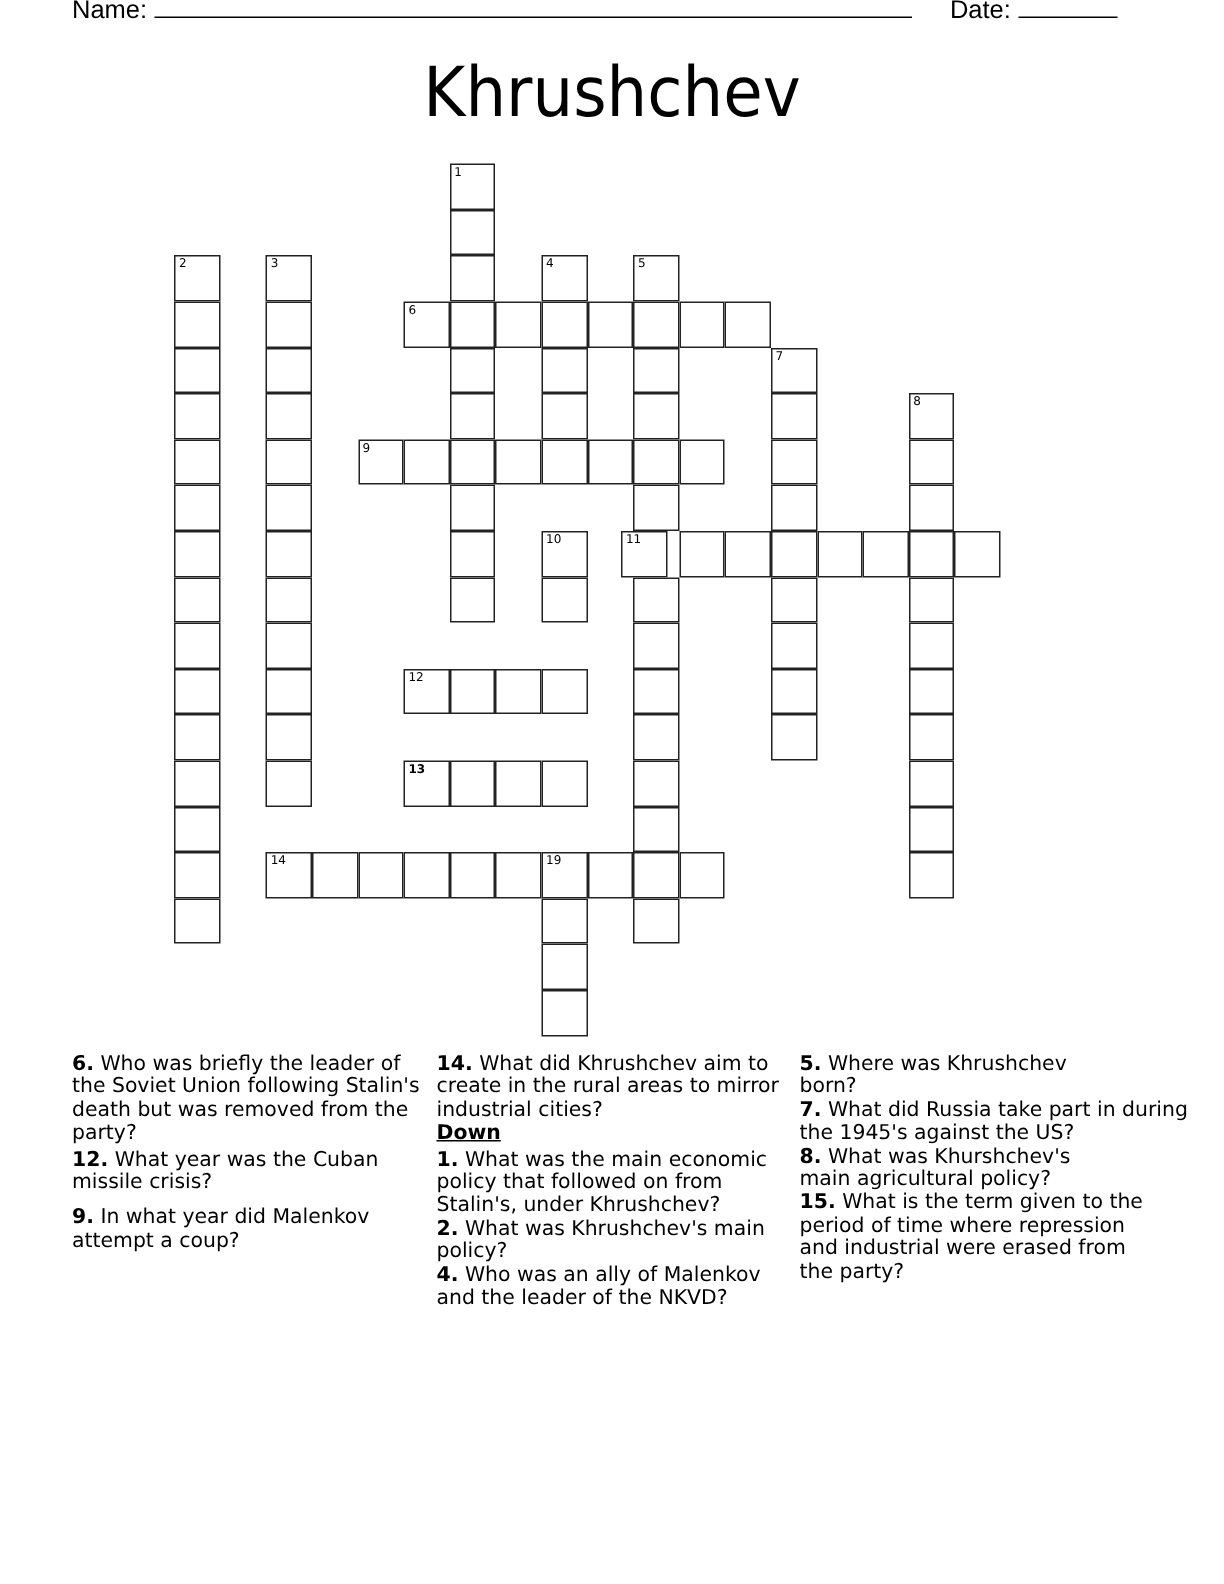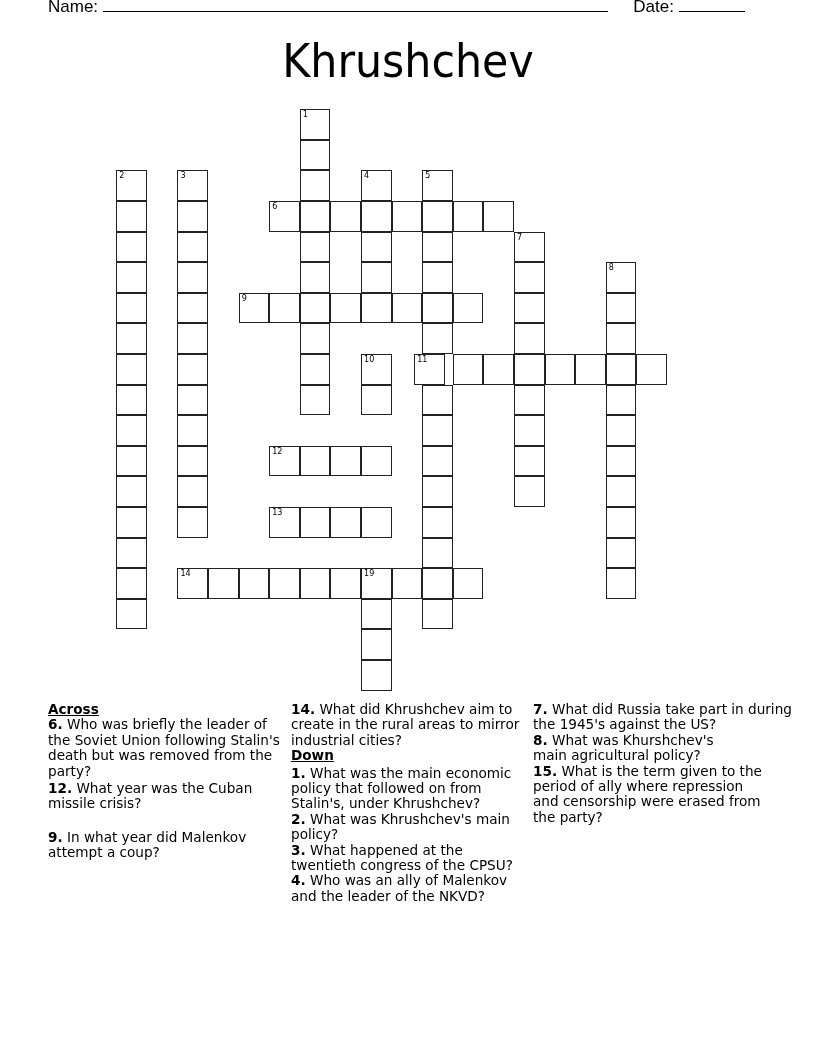--- a/index.html
+++ b/index.html
@@ -147,21 +147,21 @@
     <div class="cell" style="left: 484.2px; top: 354.8px;"></div>
     <div class="cell" style="left: 545.4px; top: 354.8px;"></div>
     <div class="cell" style="left: 576px; top: 354.8px;"></div>
     <div class="cell" style="left: 637.2px; top: 354.8px;"></div>
     <div class="cell" style="left: 270px; top: 446.6px;">
       <span class="num">12</span>
     </div>
     <div class="cell" style="left: 300.6px; top: 446.6px;"></div>
     <div class="cell" style="left: 331.2px; top: 446.6px;"></div>
     <div class="cell" style="left: 361.8px; top: 446.6px;"></div>
-    <div class="cell" style="left: 270px; top: 507.8px;">
+    <div class="cell" style="left: 270px; top: 507.8px; font-weight: bold;">
       <span class="num">13</span>
     </div>
     <div class="cell" style="left: 300.6px; top: 507.8px;"></div>
     <div class="cell" style="left: 331.2px; top: 507.8px;"></div>
     <div class="cell" style="left: 361.8px; top: 507.8px;"></div>
     <div class="cell" style="left: 178.2px; top: 569px;">
       <span class="num">14</span>
     </div>
     <div class="cell" style="left: 208.8px; top: 569px;"></div>
     <div class="cell" style="left: 239.4px; top: 569px;"></div>
@@ -172,32 +172,31 @@
       <span class="num">19</span>
     </div>
     <div class="cell" style="left: 392.4px; top: 569px;"></div>
     <div class="cell" style="left: 453.6px; top: 569px;"></div>
     <div class="cell" style="left: 361.8px; top: 599.6px;"></div>
     <div class="cell" style="left: 361.8px; top: 630.2px;"></div>
     <div class="cell" style="left: 361.8px; top: 660.8px;"></div>
   </div>
 
 <div class="clues col1">
-  <div class="hdr">Across</div>
   <div class="clue"><b>6.</b> <span>Who was briefly the leader of the Soviet Union following Stalin's death but was removed from the party?</span></div>
-  <div class="clue" style="margin-bottom:18px"><b>12.</b> <span>What year was the Cuban missile crisis?</span></div>
+  <div class="clue" style="margin-bottom:8px"><b>12.</b> <span>What year was the Cuban missile crisis?</span></div>
   <div class="clue"><b>9.</b> <span>In what year did Malenkov attempt a coup?</span></div>
 </div>
 
 <div class="clues col2">
   <div class="clue" style="margin-bottom:0"><b>14.</b> <span>What did Khrushchev aim to create in the rural areas to mirror industrial cities?</span></div>
   <div class="hdr">Down</div>
   <div class="clue" style="margin-top:2px;margin-bottom:0"><b>1.</b> <span>What was the main economic policy that followed on from Stalin's, under Khrushchev?</span></div>
   <div class="clue" style="margin-bottom:0"><b>2.</b> <span>What was Khrushchev's main policy?</span></div>
-  <div class="clue" style="margin-bottom:0"><b>3.</b> <span>What happened at the twentieth congress of the CPSU?</span></div>
   <div class="clue"><b>4.</b> <span>Who was an ally of Malenkov and the leader of the NKVD?</span></div>
 </div>
 
 <div class="clues col3">
+  <div class="clue" style="margin-bottom:0;width:200px"><b>5.</b> <span>Where was Khrushchev born?</span></div>
   <div class="clue" style="margin-bottom:0"><b>7.</b> <span>What did Russia take part in during the 1945's against the US?</span></div>
   <div class="clue" style="margin-bottom:0;width:200px"><b>8.</b> <span>What was Khurshchev's main agricultural policy?</span></div>
-  <div class="clue" style="width:230px"><b>15.</b> <span>What is the term given to the period of ally where repression and censorship were erased from the party?</span></div>
+  <div class="clue" style="width:230px"><b>15.</b> <span>What is the term given to the period of time where repression and industrial were erased from the party?</span></div>
 </div>
 
 </body></html>

